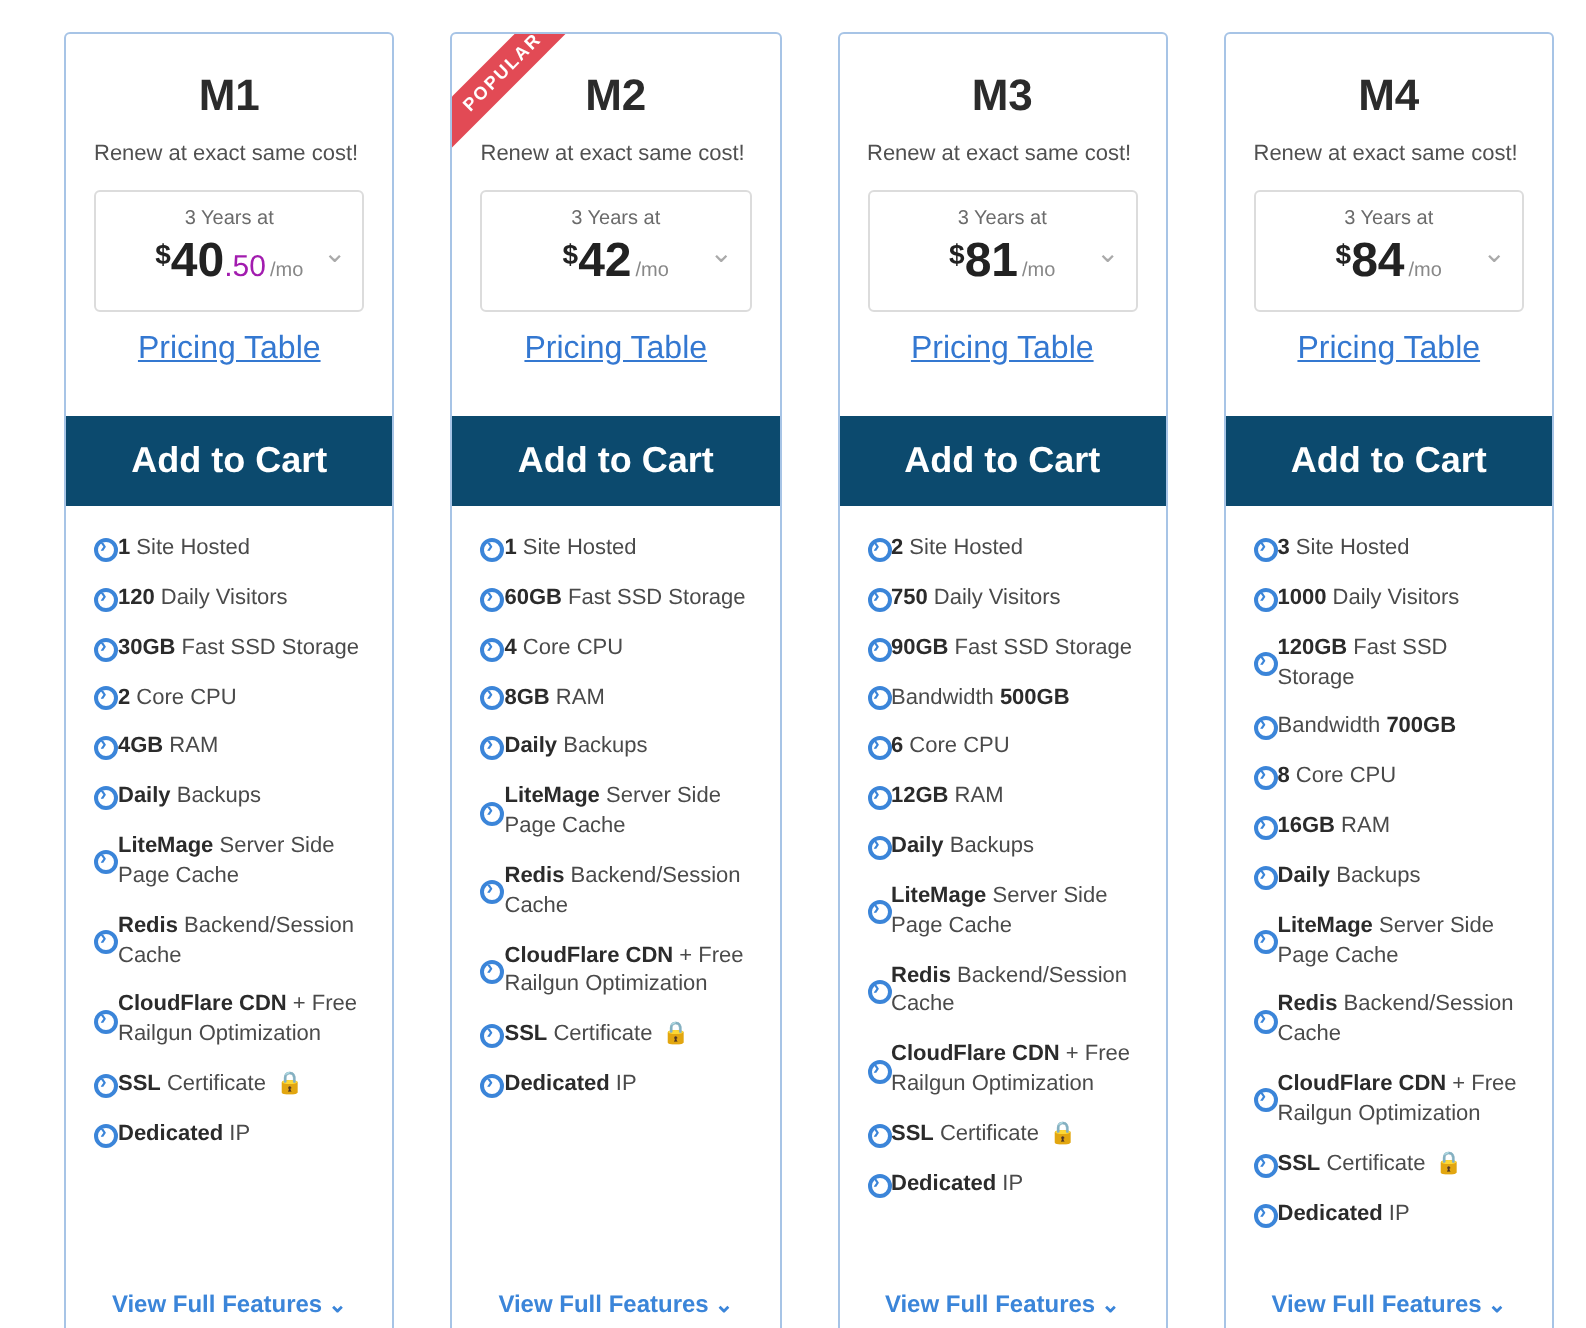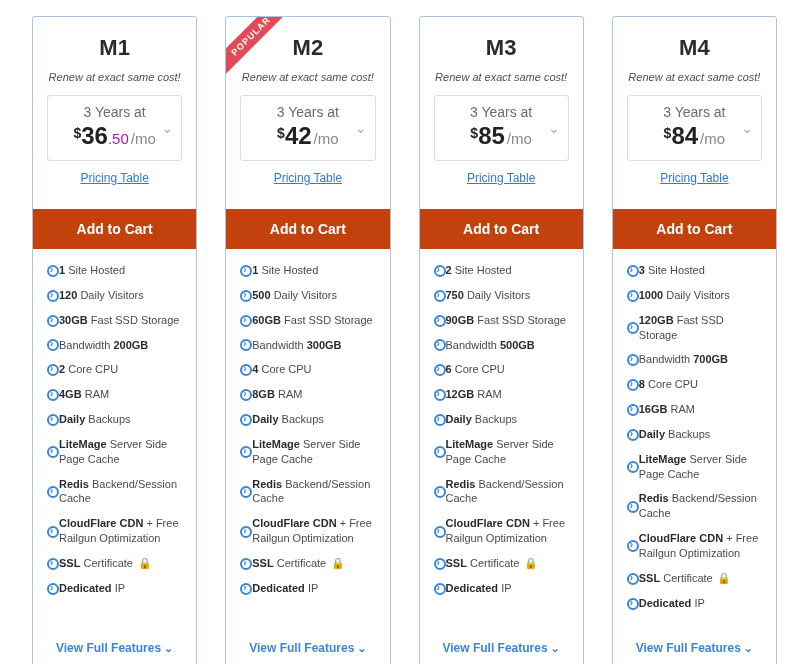--- a/index.html
+++ b/index.html
@@ -41,44 +41,42 @@
     text-align: center;
     padding: 4px 0;
   }
   .plan-name {
     text-align: center;
     font-size: 22px;
     font-weight: 700;
     color: #2b2b2b;
   }
   .renew {
-    text-align: center;
     font-size: 11px;
     color: #505050;
     margin-top: 10px;
-    font-style: italic;
   }
   .price-select {
     margin-top: 12px;
     border: 1px solid #dcdcdc;
     border-radius: 3px;
     padding: 8px 8px 10px;
     position: relative;
     text-align: center;
   }
   .chev {
     position: absolute;
     right: 8px;
     top: 50%;
     transform: translateY(-50%);
     color: #aaa;
     font-size: 14px;
   }
   .term {
-    font-size: 14px;
+    font-size: 10px;
     color: #6b6b6b;
   }
   .price-line {
     display: inline-flex;
     align-items: baseline;
     margin-top: 2px;
   }
   .cur {
     font-size: 14px;
     font-weight: 700;
@@ -89,38 +87,38 @@
   .int {
     font-size: 24px;
     font-weight: 800;
     color: #222;
   }
   .dec {
     font-size: 15px;
     color: #a21caf;
   }
   .per {
-    font-size: 15px;
+    font-size: 10px;
     color: #888;
     margin-left: 2px;
   }
   .link {
     display: block;
     text-align: center;
     color: #3478d1;
-    font-size: 12px;
+    font-size: 16px;
     text-decoration: underline;
     margin-top: 10px;
     cursor: pointer;
   }
   .add-cart {
     margin: 14px 0 0;
-    background: #c2410c;
+    background: #0c4a6e;
     color: #fff;
-    font-size: 14px;
+    font-size: 18px;
     font-weight: 700;
     text-align: center;
     padding: 12px 0;
     cursor: pointer;
   }
   .features {
     padding: 14px 14px 6px;
     flex: 1;
   }
   .feat {
@@ -176,44 +174,40 @@
     <div class="card">
 
     <div class="card-inner">
       <div class="plan-name">M1</div>
       <div class="renew">Renew at exact same cost!</div>
       <div class="price-select">
         <span class="chev">⌄</span>
         <div class="term">3 Years at</div>
         <div class="price-line">
           <span class="cur">$</span>
-          <span class="int">36</span>
+          <span class="int">40</span>
           <span class="dec">.50</span>
           <span class="per">/mo</span>
         </div>
       </div>
       <a class="link">Pricing Table</a>
     </div>
     <div class="add-cart">Add to Cart</div>
     <div class="features">
       <div class="feat">
        <span class="bullet"></span>
        <span><b>1</b> Site Hosted</span>
      </div>
         <div class="feat">
        <span class="bullet"></span>
        <span><b>120</b> Daily Visitors</span>
      </div>
         <div class="feat">
        <span class="bullet"></span>
        <span><b>30GB</b> Fast SSD Storage</span>
-     </div>
-        <div class="feat">
-       <span class="bullet"></span>
-       <span>Bandwidth <b>200GB</b></span>
      </div>
         <div class="feat">
        <span class="bullet"></span>
        <span><b>2</b> Core CPU</span>
      </div>
         <div class="feat">
        <span class="bullet"></span>
        <span><b>4GB</b> RAM</span>
      </div>
         <div class="feat">
@@ -263,29 +257,21 @@
       <a class="link">Pricing Table</a>
     </div>
     <div class="add-cart">Add to Cart</div>
     <div class="features">
       <div class="feat">
        <span class="bullet"></span>
        <span><b>1</b> Site Hosted</span>
      </div>
         <div class="feat">
        <span class="bullet"></span>
-       <span><b>500</b> Daily Visitors</span>
-     </div>
-        <div class="feat">
-       <span class="bullet"></span>
        <span><b>60GB</b> Fast SSD Storage</span>
-     </div>
-        <div class="feat">
-       <span class="bullet"></span>
-       <span>Bandwidth <b>300GB</b></span>
      </div>
         <div class="feat">
        <span class="bullet"></span>
        <span><b>4</b> Core CPU</span>
      </div>
         <div class="feat">
        <span class="bullet"></span>
        <span><b>8GB</b> RAM</span>
      </div>
         <div class="feat">
@@ -320,21 +306,21 @@
     <div class="card">
 
     <div class="card-inner">
       <div class="plan-name">M3</div>
       <div class="renew">Renew at exact same cost!</div>
       <div class="price-select">
         <span class="chev">⌄</span>
         <div class="term">3 Years at</div>
         <div class="price-line">
           <span class="cur">$</span>
-          <span class="int">85</span>
+          <span class="int">81</span>
           <span class="dec"></span>
           <span class="per">/mo</span>
         </div>
       </div>
       <a class="link">Pricing Table</a>
     </div>
     <div class="add-cart">Add to Cart</div>
     <div class="features">
       <div class="feat">
        <span class="bullet"></span>

